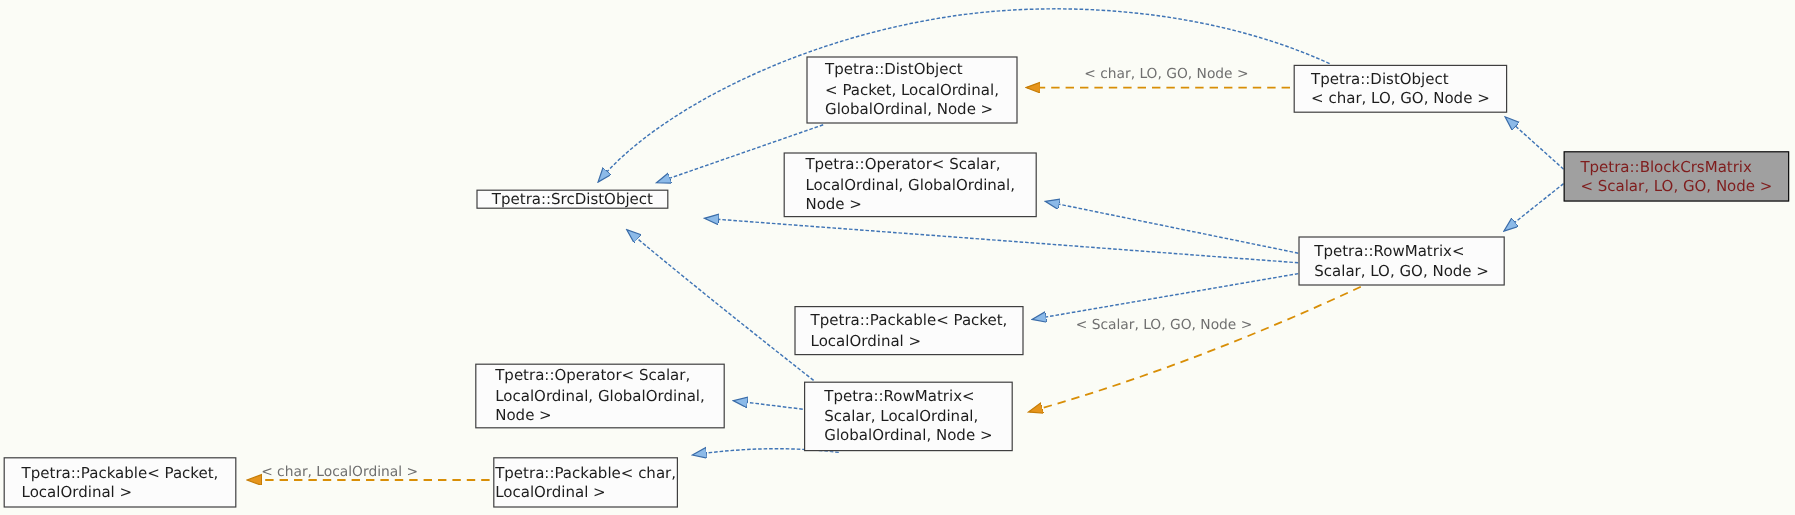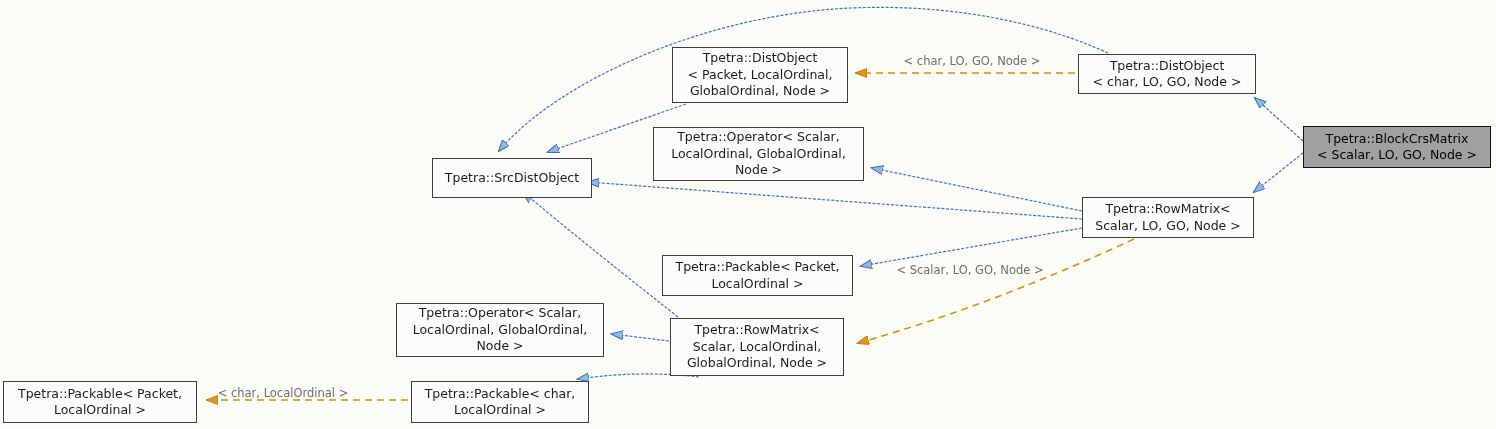--- a/index.html
+++ b/index.html
@@ -19,28 +19,27 @@
   }
   .node{
     position:absolute;
     box-sizing:border-box;
     background:#fcfcfc;
     border:1px solid #3f3f3f;
     color:#1d1d1d;
     font-size:12.5px;
     line-height:16.5px;
     display:flex;align-items:center;justify-content:center;
-    text-align:center;
     white-space:pre-line;
     cursor:pointer;
   }
   .node.current{
     background:#a0a0a0;
     border:1px solid #111;
-    color:#000000;
+    color:#7f1d1d;
     cursor:default;
   }
   .edge-label{
     position:absolute;
     color:#6f6f6f;
     font-size:11.5px;
     line-height:14px;
     text-align:center;
     white-space:nowrap;
   }
@@ -95,40 +94,40 @@
   <div class="node" style="left:1078px;top:54px;width:178px;height:40px;">Tpetra::DistObject
 &lt; char, LO, GO, Node &gt;</div>
 
   <div class="node current" style="left:1303px;top:126px;width:188px;height:42px;">Tpetra::BlockCrsMatrix
 &lt; Scalar, LO, GO, Node &gt;</div>
 
   <div class="node" style="left:653px;top:127px;width:211px;height:54px;">Tpetra::Operator&lt; Scalar,
 LocalOrdinal, GlobalOrdinal,
 Node &gt;</div>
 
-  <div class="node" style="left:432px;top:158px;width:160px;height:40px;">Tpetra::SrcDistObject</div>
+  <div class="node" style="left:397px;top:158px;width:160px;height:16px;">Tpetra::SrcDistObject</div>
 
   <div class="node" style="left:1082px;top:197px;width:172px;height:41px;">Tpetra::RowMatrix&lt;
 Scalar, LO, GO, Node &gt;</div>
 
   <div class="node" style="left:662px;top:255px;width:191px;height:41px;">Tpetra::Packable&lt; Packet,
 LocalOrdinal &gt;</div>
 
   <div class="node" style="left:396px;top:303px;width:208px;height:54px;">Tpetra::Operator&lt; Scalar,
 LocalOrdinal, GlobalOrdinal,
 Node &gt;</div>
 
   <div class="node" style="left:670px;top:318px;width:174px;height:58px;">Tpetra::RowMatrix&lt;
 Scalar, LocalOrdinal,
 GlobalOrdinal, Node &gt;</div>
 
   <div class="node" style="left:3px;top:381px;width:194px;height:42px;">Tpetra::Packable&lt; Packet,
 LocalOrdinal &gt;</div>
 
-  <div class="node" style="left:411px;top:381px;width:178px;height:42px;">Tpetra::Packable&lt; char,
+  <div class="node" style="left:411px;top:381px;width:154px;height:42px;">Tpetra::Packable&lt; char,
 LocalOrdinal &gt;</div>
 
   <div class="edge-label" style="left:893px;top:54px;width:158px;">&lt; char, LO, GO, Node &gt;</div>
 
   <div class="edge-label" style="left:888px;top:263px;width:164px;">&lt; Scalar, LO, GO, Node &gt;</div>
 
   <div class="edge-label" style="left:188px;top:386px;width:142px;margin-left:24px;">&lt; char, LocalOrdinal &gt;</div>
 
 </div>
 

